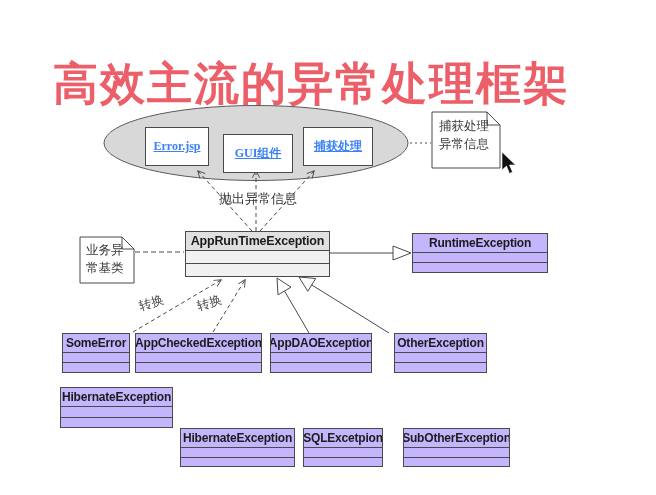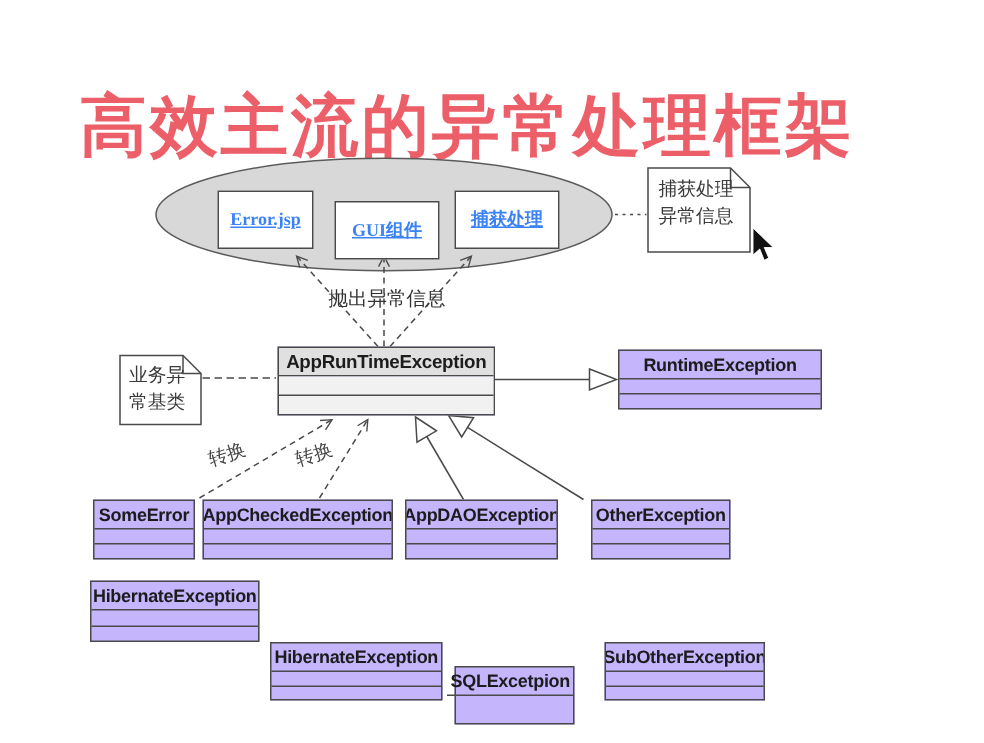--- a/index.html
+++ b/index.html
@@ -140,21 +140,21 @@
     <div class="t">HibernateException</div>
     <div class="r1"></div>
       <div class="r2"></div>
   </div>
 
   <div class="cls" style="left:180px;top:428px;width:115px;height:39px;">
     <div class="t">HibernateException</div>
     <div class="r1"></div>
       <div class="r2"></div>
   </div>
-  <div class="cls" style="left:303px;top:444px;width:80px;height:39px;align-items:flex-end;">
+  <div class="cls" style="left:303px;top:428px;width:80px;height:39px;">
     <div class="t">SQLExcetpion</div>
     <div class="r1"></div>
       <div class="r2"></div>
   </div>
   <div class="cls" style="left:403px;top:428px;width:107px;height:39px;">
     <div class="t">SubOtherException</div>
     <div class="r1"></div>
       <div class="r2"></div>
   </div>
 

